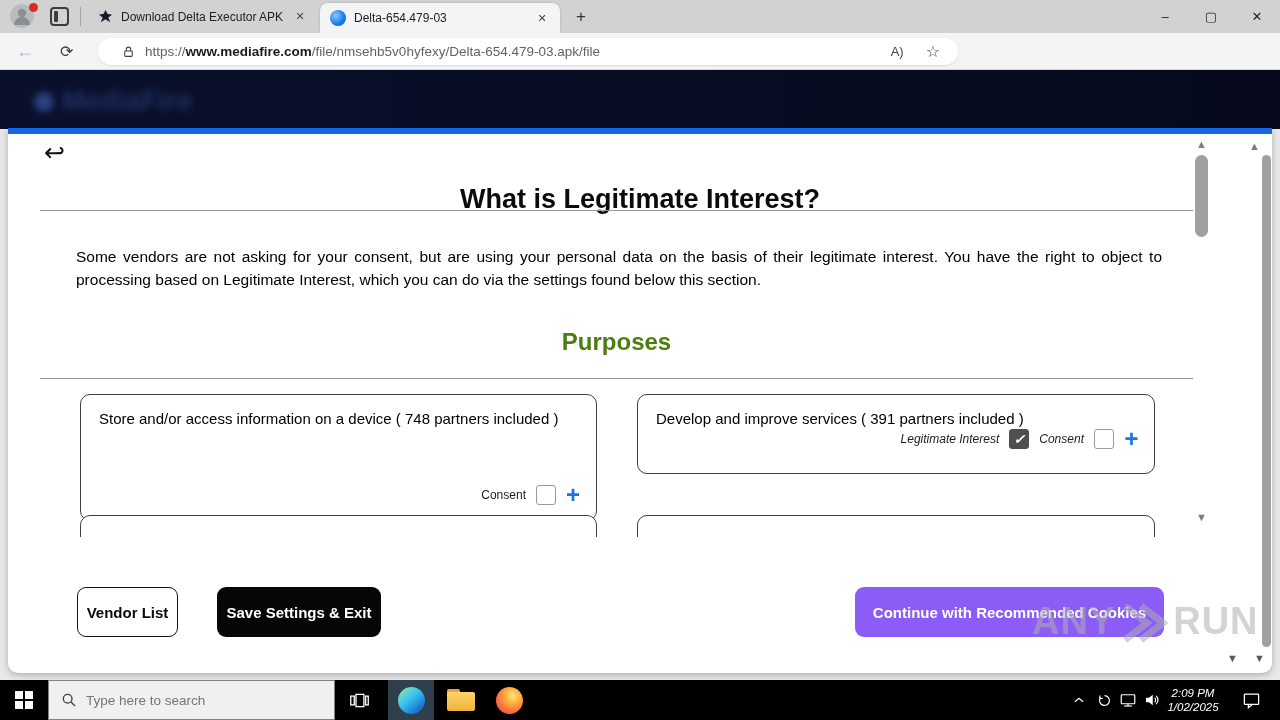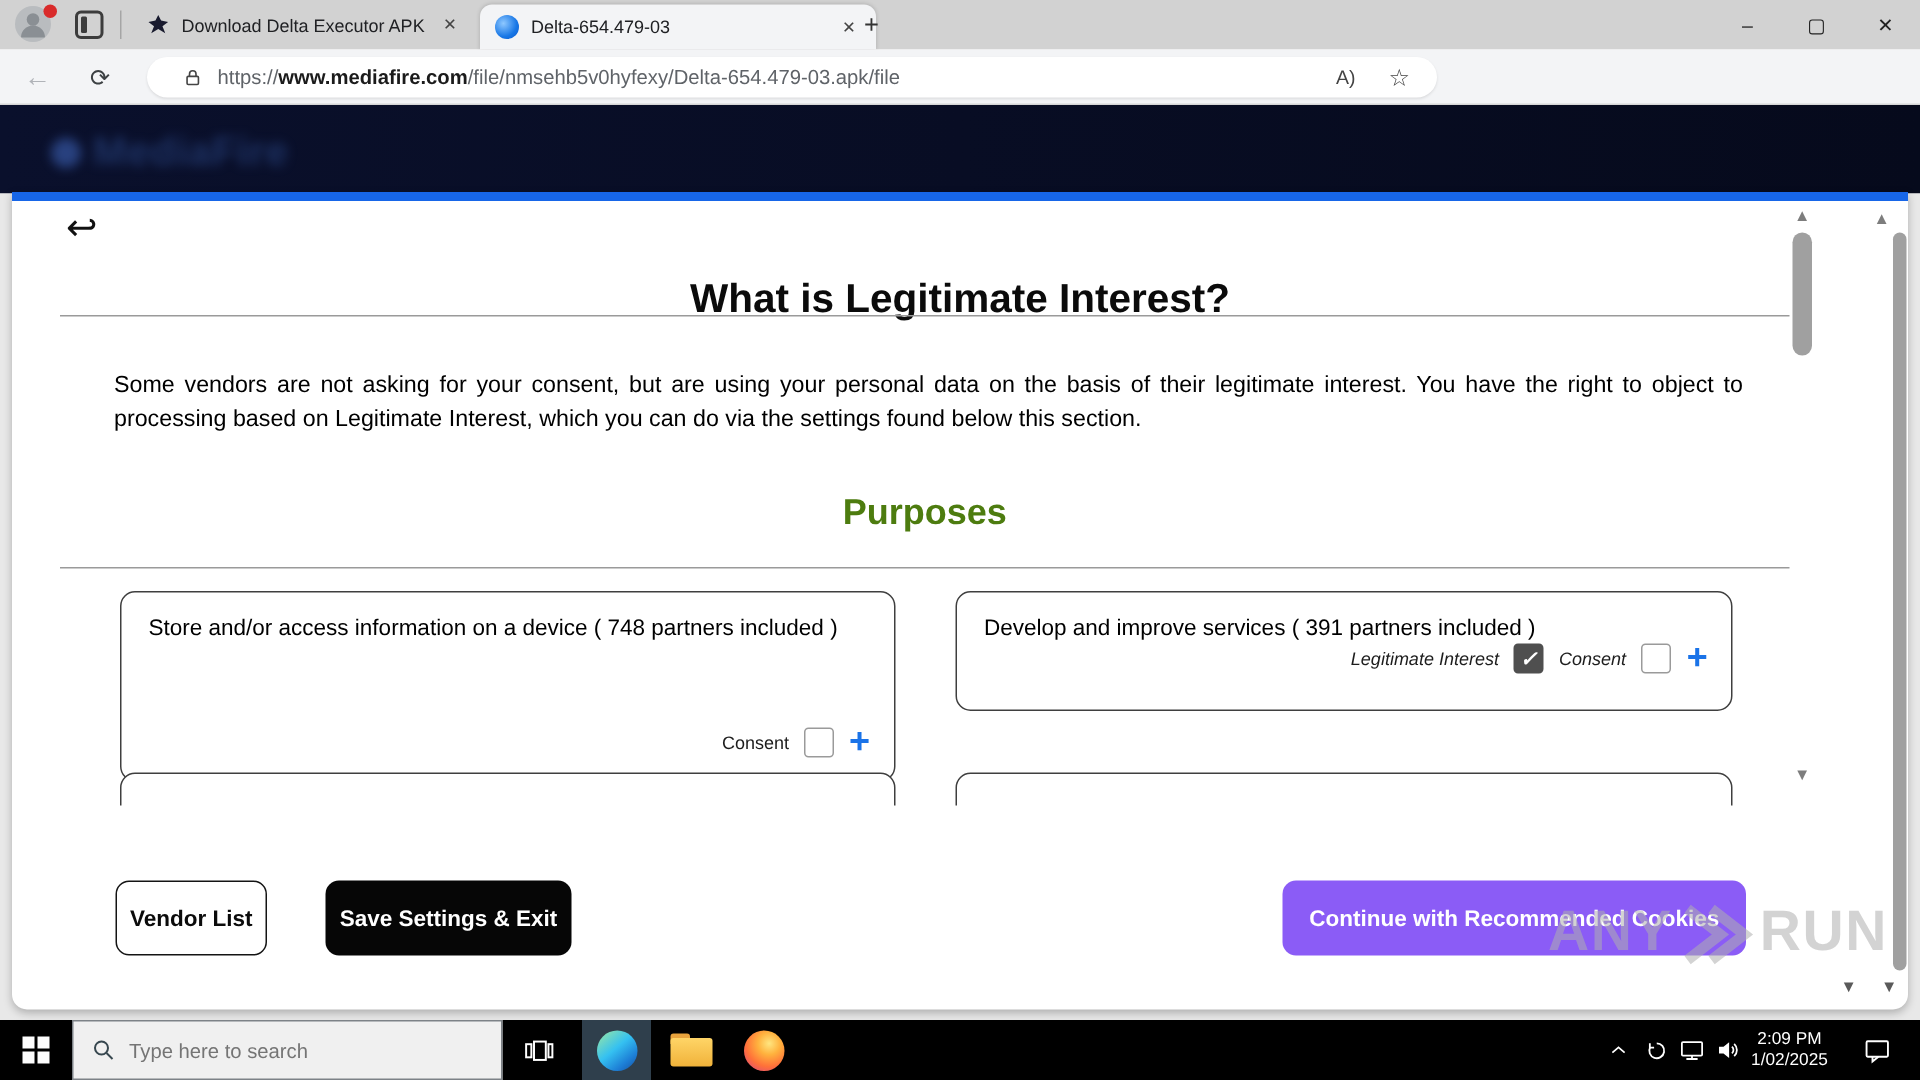--- a/index.html
+++ b/index.html
@@ -11,21 +11,21 @@
   
   .tabstrip { left:0; top:0; width:1280px; height:33px; background:#d2d2d2; }
   .avatar { left:10px; top:4px; width:24px; height:24px; border-radius:50%; background:#b9bcbf; overflow:hidden; }
   .avatar svg { display:block; }
   .avatar-dot { left:29px; top:3px; width:9px; height:9px; border-radius:50%; background:#d92b2b; }
   .wsicon { left:50px; top:7px; width:19px; height:19px; border:2px solid #3c3c3c; border-radius:4px; }
   .wsicon::before { content:""; position:absolute; left:2px; top:2px; bottom:2px; width:4px; background:#3c3c3c; border-radius:1px; }
   .strip-div { left:80px; top:7px; width:1px; height:19px; background:#a5a5a5; }
   .tab { top:0; height:33px; display:flex; align-items:center; gap:8px; padding:0 10px; }
   .tab.inactive { left:88px; width:230px; }
-  .tab.active { left:320px; width:264px; top:3px; height:30px; background:#f3f4f6; border-radius:8px 8px 0 0; box-shadow:0 0 3px rgba(0,0,0,.18); }
+  .tab.active { left:320px; width:240px; top:3px; height:30px; background:#f3f4f6; border-radius:8px 8px 0 0; box-shadow:0 0 3px rgba(0,0,0,.18); }
   .tab-title { font-size:12px; color:#202124; white-space:nowrap; overflow:hidden; flex:1; }
   .tab-close { font-size:11px; color:#444; width:16px; text-align:center; cursor:default; }
   .favicon2 { width:16px; height:16px; border-radius:50%; background:radial-gradient(circle at 35% 35%, #8ec8ff, #1877e6 60%, #0b5bd0); flex:0 0 16px; }
   .newtab { left:570px; top:6px; width:22px; height:22px; font-size:17px; color:#333; text-align:center; line-height:21px; }
   .winctl { top:0; width:46px; height:32px; display:flex; align-items:center; justify-content:center; font-size:13px; color:#222; }
 
   
   .toolbar { left:0; top:33px; width:1280px; height:37px; background:#f3f4f6; border-bottom:1px solid #d6d6d6; }
   .nav-back { left:16px; top:8px; font-size:18px; color:#b0b3b8; }
   .nav-refresh { left:60px; top:9px; font-size:16px; color:#3c4043; }
@@ -75,21 +75,21 @@
   .winlogo { display:grid; grid-template-columns:8px 8px; grid-template-rows:8px 8px; gap:2px; }
   .winlogo div { background:#fdfdfd; }
   .tb-search { left:48px; width:287px; height:40px; background:#f0f0f0; border:1px solid #7d8287; display:flex; align-items:center; gap:9px; padding:0 12px; }
   .tb-search input { border:none; outline:none; background:transparent; font-size:13.5px; color:#3d3d3d; font-family:"Liberation Sans",sans-serif; width:220px; }
   .edge-slot { left:388px; width:46px; background:#2f3f4c; }
   .edge-ball { width:27px; height:27px; border-radius:50%; background:linear-gradient(140deg,#9ee8a0 0%,#35c1f1 45%,#1d7fd6 75%,#174f9e 100%); }
   .folder { position:relative; width:28px; height:22px; }
   .folder .back { position:absolute; left:0; top:0; width:13px; height:7px; background:#e8a33d; border-radius:2px 2px 0 0; }
   .folder .body { position:absolute; left:0; top:3px; width:28px; height:19px; background:linear-gradient(#ffd567,#f0b23a); border-radius:2px; }
   .ffball { width:27px; height:27px; border-radius:50%; background:radial-gradient(circle at 62% 32%, #ffe680 0%, #ffb23e 30%, #ff7139 62%, #e3506f 86%, #b5007f 100%); }
-  .clock { left:1157px; width:72px; color:#fff; font-size:11.5px; line-height:14px; text-align:left; flex-direction:column; }
+  .clock { left:1157px; width:72px; color:#fff; font-size:11.5px; line-height:14px; text-align:left; flex-direction:column;font-style:italic; }
 </style>
 </head>
 <body>
 
 <div class="screen">
 
   <div class="abs tabstrip">
     <div class="abs avatar">
       <svg width="24" height="24" viewBox="0 0 24 24">
         <circle cx="12" cy="9" r="4.2" fill="#8a8f94"></circle>

